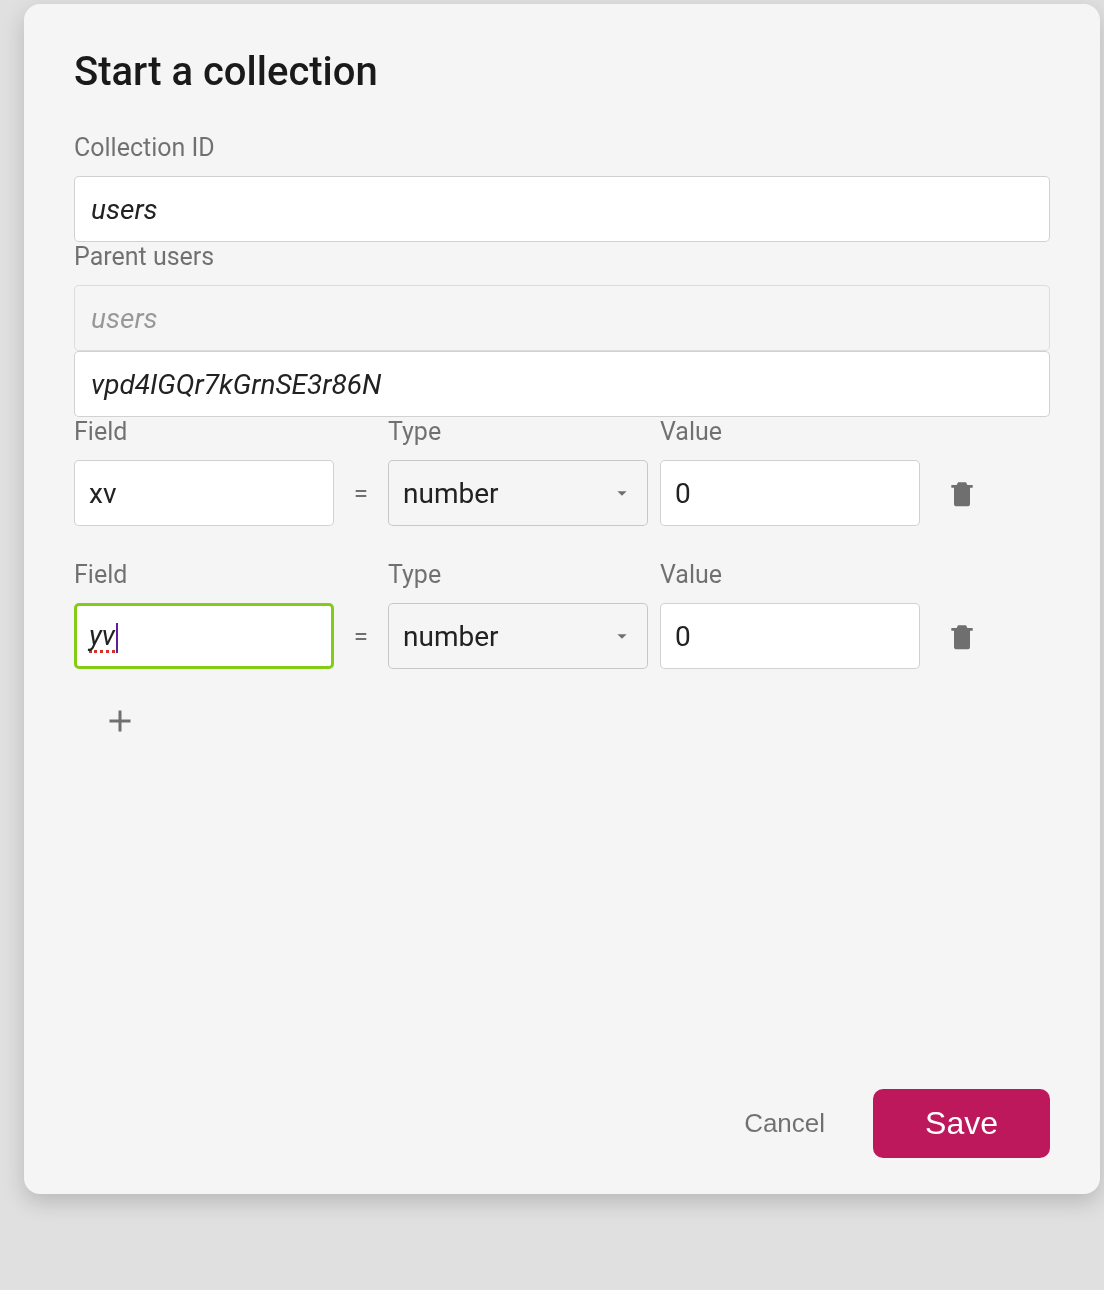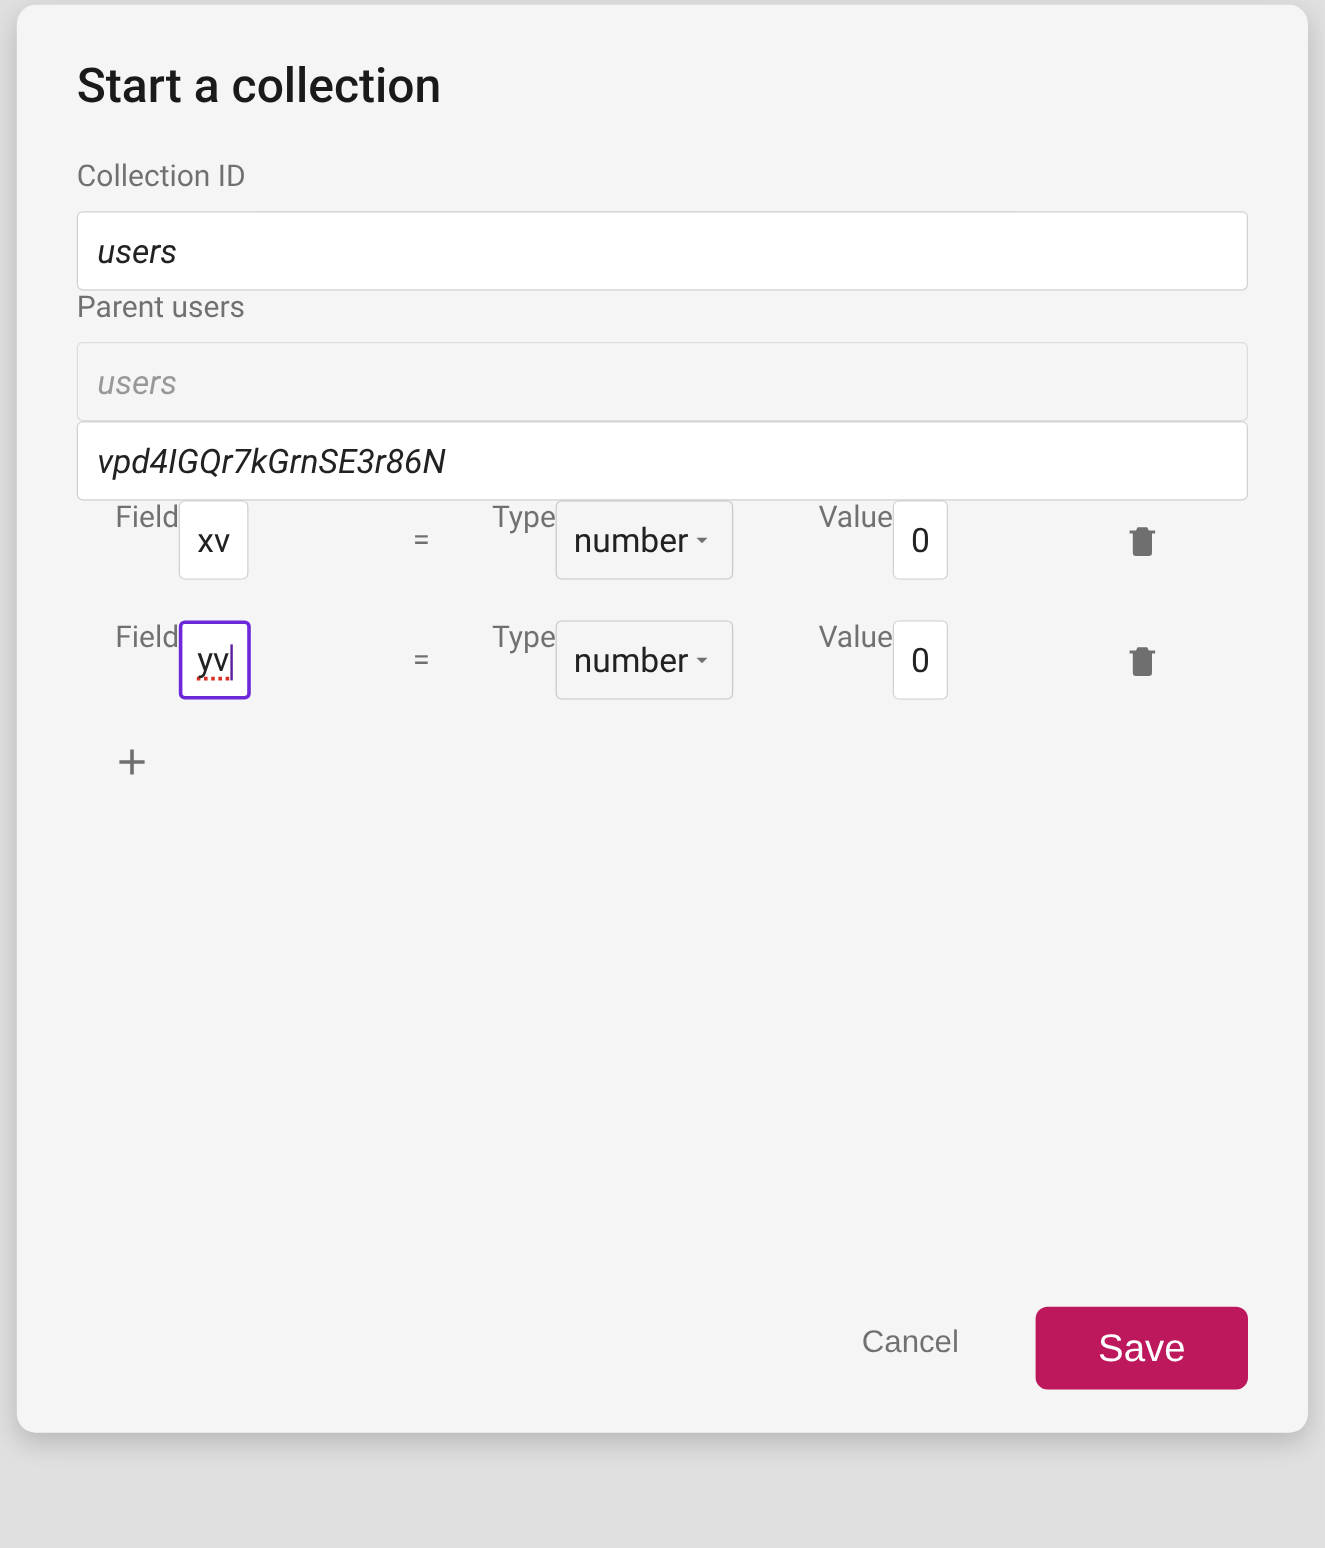--- a/index.html
+++ b/index.html
@@ -4,21 +4,21 @@
 <style>
 * { box-sizing: border-box; margin: 0; padding: 0; }
 html, body {
   width: 1104px; height: 1290px;
   font-family: Roboto, "Helvetica Neue", Arial, sans-serif;
   background: #e0e0e0;
   overflow: hidden;
 }
 .dialog {
   position: absolute;
-  left: 14px; top: 4px;
+  left: 24px; top: 4px;
   width: 1076px; height: 1190px;
   background: #f5f5f5;
   border-radius: 16px;
   box-shadow: 0 8px 22px rgba(0,0,0,0.18);
   padding: 44px 50px 36px 50px;
   display: flex;
   flex-direction: column;
 }
 h1.title {
   font-size: 40px;
@@ -54,39 +54,39 @@
 .input-text.placeholder { color: rgba(0,0,0,0.38); }
 
 .fields-rows { }
 .field-row {
   display: grid;
   grid-template-columns: 260px 30px 260px 260px 60px;
   column-gap: 12px;
   align-items: end;
   margin-bottom: 34px;
 }
-.field-col { display: flex; flex-direction: row; margin-left: 32px; }
+.field-col { display: flex; flex-direction: column; }
 .eq-col {
   display: flex; align-items: center; justify-content: center;
   height: 66px;
   font-size: 26px;
   color: rgba(0,0,0,0.55);
 }
 .small-input {
   height: 66px;
   background: #fff;
   border: 1px solid rgba(0,0,0,0.18);
   border-radius: 5px;
   display: flex;
   align-items: center;
   padding: 0 14px;
   font-size: 28px;
   color: #222;
 }
-.small-input.focused { border: 3px solid #6d28d9; padding: 0 12px; }
+.small-input.focused { border: 3px solid #84cc16; padding: 0 12px; font-style: italic; }
 .select {
   height: 66px;
   background: #f5f5f5;
   border: 1px solid rgba(0,0,0,0.18);
   border-radius: 5px;
   display: flex;
   align-items: center;
   justify-content: space-between;
   padding: 12px 14px;
   font-size: 28px;
@@ -98,22 +98,22 @@
   height: 66px;
 }
 .trash { color: rgba(0,0,0,0.55); }
 .add-row { margin-top: 28px; padding-left: 28px; }
 .plus { color: rgba(0,0,0,0.55); }
 
 .actions {
   margin-top: auto;
   display: flex;
   justify-content: flex-end;
-  gap: 56px;
-  align-items: flex-start;
+  gap: 40px;
+  align-items: center;
 }
 .btn-text {
   font-size: 26px;
   color: rgba(0,0,0,0.54);
   background: none;
   border: none;
   cursor: pointer;
   padding: 14px 8px;
   border-radius: 6px;
 }

